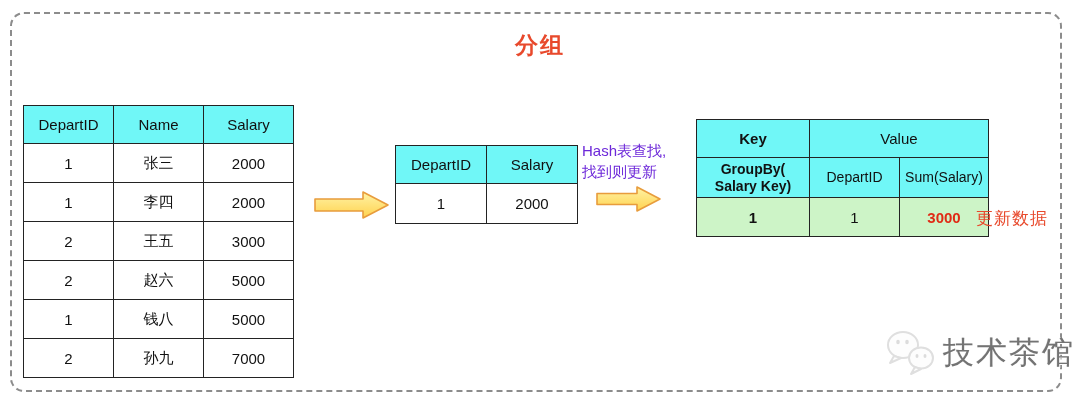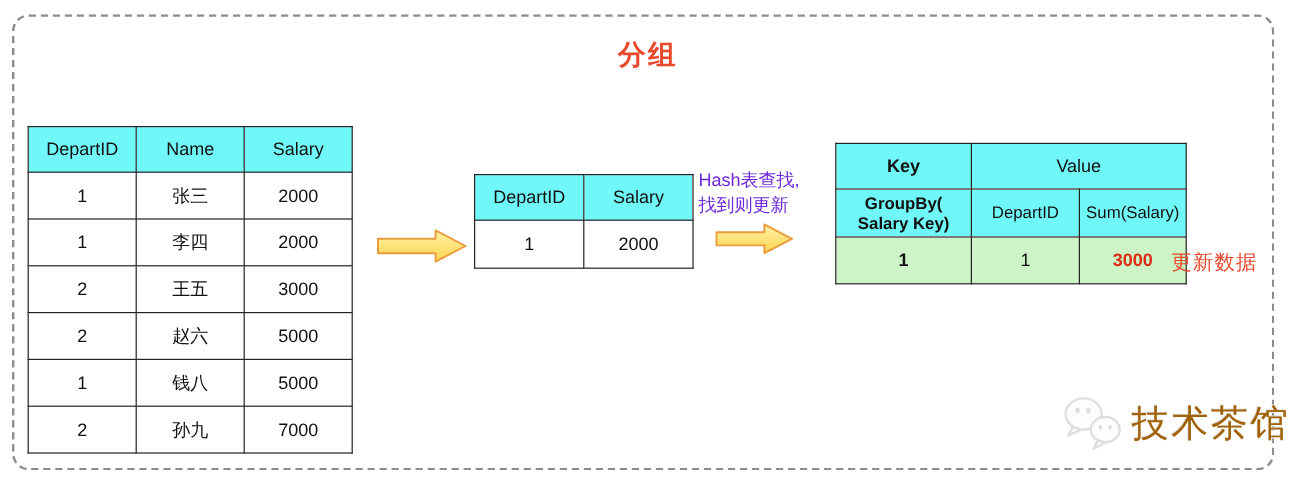--- a/index.html
+++ b/index.html
@@ -38,21 +38,21 @@
   .arrow1-label { left:297px; top:168px; width:106px; }
   .arrow2-label { left:582px; top:140px; width:102px; }
   .arrow-svg { position:absolute; }
   .arrow1-svg { left:314px; top:190px; }
   .arrow2-svg { left:596px; top:185px; }
 
   .annotation { position:absolute; left:976px; top:207px; font-size:17px; font-weight:normal;
                 color:#e8492c; letter-spacing:1px; }
 
   .watermark { position:absolute; left:884px; top:329px; display:flex; align-items:center; gap:3px; }
-  .watermark-text { font-size:31px; color:#a16207; letter-spacing:2px;
+  .watermark-text { font-size:31px; color:#737373; letter-spacing:2px;
                     text-shadow:1px 1px 0 #ffffff, -0.5px -0.5px 0 #dddddd; }
 </style>
 </head>
 <body>
 
 <div class="canvas">
   <div class="frame"></div>
 
   <div class="main-title">分组</div>
 

